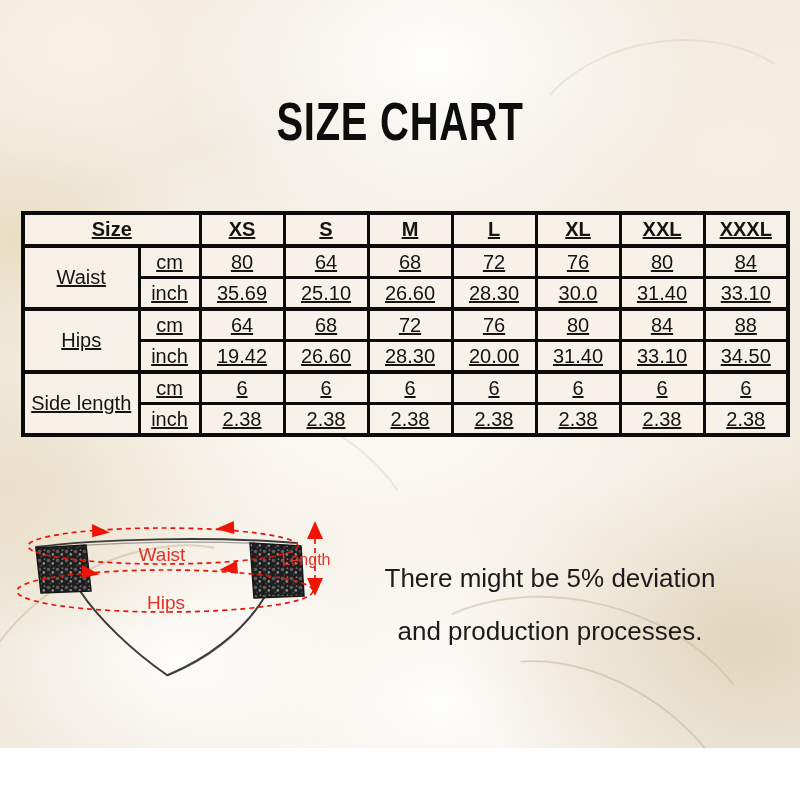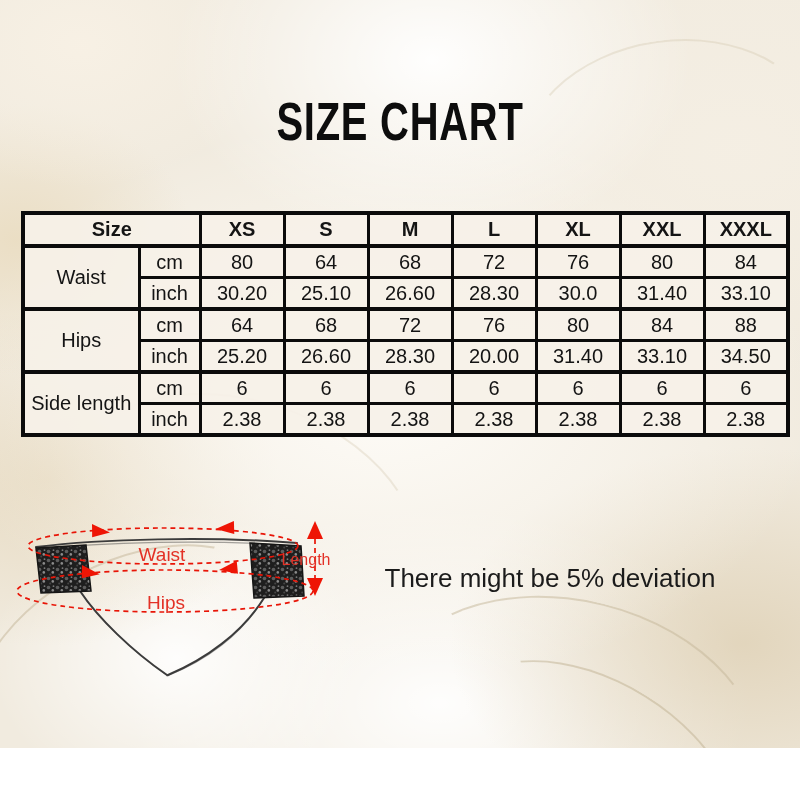--- a/index.html
+++ b/index.html
@@ -35,21 +35,21 @@
   table.sizechart{
     position:absolute;left:21px;top:211px;width:765px;
     border-collapse:collapse;table-layout:fixed;
     border:4px solid #0b0b0b;
   }
   .sizechart th,.sizechart td{
     border:3px solid #0b0b0b;
     background:rgba(246,241,232,0.92);
     text-align:center;vertical-align:middle;
     font-size:20px;color:#141414;padding:0;
-    height:28px;font-weight:normal;
+    height:28px;font-weight:normal;text-decoration:underline;
   }
   .sizechart tr.hdr th{font-weight:bold;height:29px;}
   .sizechart tr.sub td,.sizechart tr.sub th{border-top-width:2px;}
   .sizechart tr.grp td,.sizechart tr.grp th{border-top-width:4px;}
   .sizechart .mlabel{font-size:20px;}
 
   .note{
     position:absolute;left:322px;top:552px;width:456px;
     text-align:center;font-size:26px;line-height:53px;color:#1b1b1b;
     white-space:nowrap;
@@ -101,21 +101,21 @@
         <td>80</td>
         <td>64</td>
         <td>68</td>
         <td>72</td>
         <td>76</td>
         <td>80</td>
         <td>84</td>
       </tr>
       <tr class="sub">
         <td class="unit">inch</td>
-        <td>30.20</td>
+        <td>35.69</td>
         <td>25.10</td>
         <td>26.60</td>
         <td>28.30</td>
         <td>30.0</td>
         <td>31.40</td>
         <td>33.10</td>
       </tr>
 
       <tr class="grp">
         <th rowspan="2" class="mlabel">Hips</th>
@@ -123,21 +123,21 @@
         <td>64</td>
         <td>68</td>
         <td>72</td>
         <td>76</td>
         <td>80</td>
         <td>84</td>
         <td>88</td>
       </tr>
       <tr class="sub">
         <td class="unit">inch</td>
-        <td>25.20</td>
+        <td>19.42</td>
         <td>26.60</td>
         <td>28.30</td>
         <td>20.00</td>
         <td>31.40</td>
         <td>33.10</td>
         <td>34.50</td>
       </tr>
 
       <tr class="grp">
         <th rowspan="2" class="mlabel">Side length</th>
@@ -207,15 +207,16 @@
       </g>
 
       <text x="152" y="48" text-anchor="middle" font-size="19" fill="#e33126" font-family="Liberation Sans, sans-serif">Waist</text>
       <text x="156" y="96" text-anchor="middle" font-size="19" fill="#e33126" font-family="Liberation Sans, sans-serif">Hips</text>
       <text x="296" y="52" text-anchor="middle" font-size="16" fill="#e33126" font-family="Liberation Sans, sans-serif">Length</text>
     </g>
   </svg>
 
   <div class="note">
     <div>There might be 5% deviation</div>
+    <div>and production processes.</div>
   </div>
 
 </div>
 
 </body></html>

